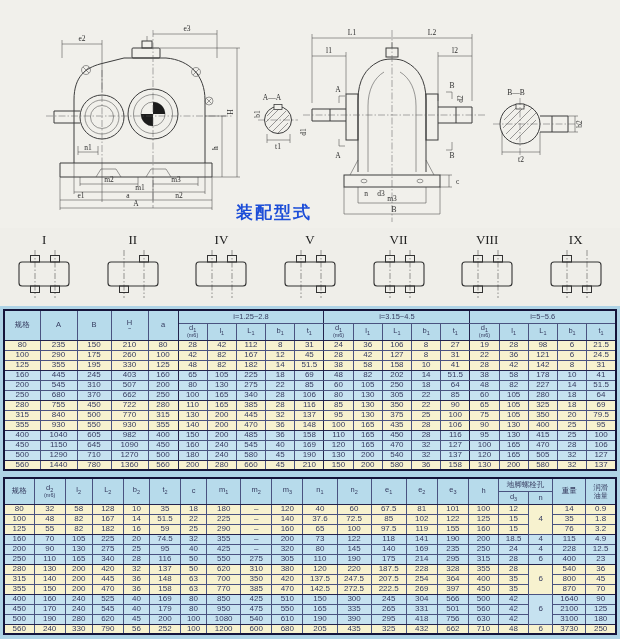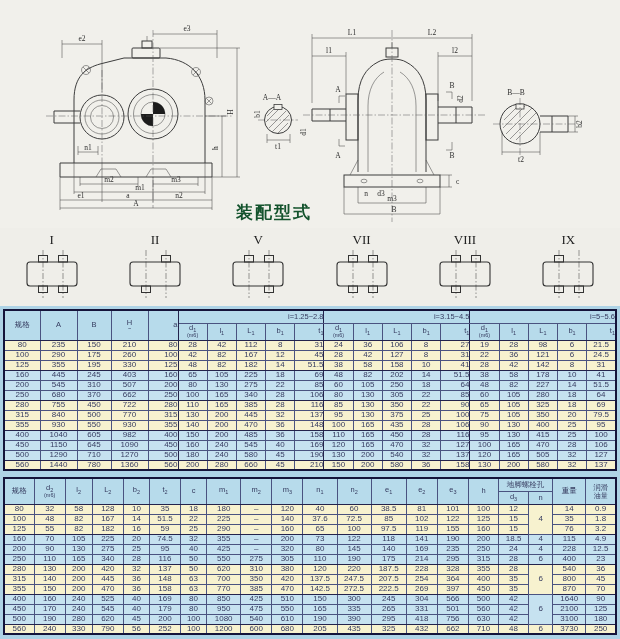--- a/index.html
+++ b/index.html
@@ -7,41 +7,41 @@
         font-family:"Liberation Sans","DejaVu Sans",sans-serif;color:#343a5e;}
   
   #drawing-area{position:absolute;left:0;top:0;width:620px;height:228px;background:#f1f0eb;}
   #drawing-area svg{display:block;}
   .ln{fill:none;stroke:#3d3d3d;stroke-width:1;}
   .tn{fill:none;stroke:#4a4a4a;stroke-width:0.55;}
   .cl{fill:none;stroke:#5a5a5a;stroke-width:0.5;stroke-dasharray:7 2 1.5 2;}
   .dm{fill:none;stroke:#4a4a4a;stroke-width:0.55;}
   text.dl{font-size:7.5px;fill:#2f2f2f;font-family:"Liberation Serif","DejaVu Serif",serif;}
   #assembly-title{position:absolute;left:236px;top:201px;width:110px;
-        font-size:17px;font-weight:bold;letter-spacing:2px;color:#14532d;
+        font-size:17px;font-weight:bold;letter-spacing:2px;color:#1d4ed8;
         font-family:"Liberation Serif","DejaVu Serif",serif;}
   
   #assembly-band{position:absolute;left:0;top:228px;width:620px;height:78px;
         display:flex;justify-content:space-around;align-items:flex-start;padding-top:4px;box-sizing:border-box;}
   .asm{width:62px;text-align:center;}
   .asm .num{font-family:"Liberation Serif","DejaVu Serif",serif;font-size:13px;color:#222;height:16px;line-height:16px;}
   
   #tables-panel{position:absolute;left:0;top:306px;width:620px;height:333px;background:#aed3e6;}
   table{border-collapse:collapse;table-layout:fixed;width:614px;margin:3px auto 0;
         font-size:8px;color:#363c60;background:#c6e2f0;}
   #table2{margin-top:6px;}
   th,td{border:0.8px solid #4a5380;text-align:center;vertical-align:middle;
         padding:0;line-height:1.05;overflow:hidden;white-space:nowrap;}
   table{border:2px solid #14143a;}
   thead th{background:#b7dbeb;font-weight:normal;font-size:7.5px;}
   thead tr.h1{height:13px;} thead tr.h2{height:17px;} #table2 thead tr.h2{height:13px;}
   tbody tr{height:10px;}
   tr.cream td{background:#f7f2cf;}
   tr.blue  td{background:#c6e2f0;}
-  .gsep{border-right:1.6px solid #23234c !important;text-align:right;}
+  .gsep{border-right:1.6px solid #23234c !important;}
   tr.rsep td{border-bottom:1.6px solid #23234c;}
   thead tr.h1 th{border-bottom-width:0.8px;}
   thead th.bsep{border-bottom:1.6px solid #23234c;}
   .sb{font-size:5.5px;vertical-align:-2px;}
   .note{display:block;font-size:5.5px;line-height:1;margin-top:-1px;}
   .ln2{display:block;font-size:7px;line-height:1.05;}
 </style>
 </head>
 <body>
 
@@ -185,20 +185,27 @@
           <rect x="35.5" y="7.5" width="9" height="6.5" fill="none" stroke="#333" stroke-width="1"></rect>
           <rect x="15.5" y="38" width="9" height="6.5" fill="none" stroke="#333" stroke-width="1"></rect>
           <rect x="35.5" y="38" width="9" height="6.5" fill="none" stroke="#333" stroke-width="1"></rect>
         </svg></div>
       <div class="asm"><div class="num">II</div><svg width="58" height="52">
           <line x1="20" y1="2" x2="20" y2="50" stroke="#555" stroke-width="0.6" stroke-dasharray="6 2 1.5 2"></line>
           <line x1="40" y1="2" x2="40" y2="50" stroke="#555" stroke-width="0.6" stroke-dasharray="6 2 1.5 2"></line>
           <rect x="4" y="14" width="50" height="24" rx="3" fill="none" stroke="#333" stroke-width="1.1"></rect>
           <rect x="35.5" y="7.5" width="9" height="6.5" fill="none" stroke="#333" stroke-width="1"></rect>
           <rect x="15.5" y="38" width="9" height="6.5" fill="none" stroke="#333" stroke-width="1"></rect>
+        </svg></div>
+      <div class="asm"><div class="num">IV</div><svg width="58" height="52">
+          <line x1="20" y1="2" x2="20" y2="50" stroke="#555" stroke-width="0.6" stroke-dasharray="6 2 1.5 2"></line>
+          <line x1="40" y1="2" x2="40" y2="50" stroke="#555" stroke-width="0.6" stroke-dasharray="6 2 1.5 2"></line>
+          <rect x="4" y="14" width="50" height="24" rx="3" fill="none" stroke="#333" stroke-width="1.1"></rect>
+          <rect x="15.5" y="7.5" width="9" height="6.5" fill="none" stroke="#333" stroke-width="1"></rect>
+          <rect x="35.5" y="7.5" width="9" height="6.5" fill="none" stroke="#333" stroke-width="1"></rect>
         </svg></div>
       <div class="asm"><div class="num">V</div><svg width="58" height="52">
           <line x1="20" y1="2" x2="20" y2="50" stroke="#555" stroke-width="0.6" stroke-dasharray="6 2 1.5 2"></line>
           <line x1="40" y1="2" x2="40" y2="50" stroke="#555" stroke-width="0.6" stroke-dasharray="6 2 1.5 2"></line>
           <rect x="4" y="14" width="50" height="24" rx="3" fill="none" stroke="#333" stroke-width="1.1"></rect>
           <rect x="15.5" y="7.5" width="9" height="6.5" fill="none" stroke="#333" stroke-width="1"></rect>
           <rect x="35.5" y="7.5" width="9" height="6.5" fill="none" stroke="#333" stroke-width="1"></rect>
           <rect x="35.5" y="38" width="9" height="6.5" fill="none" stroke="#333" stroke-width="1"></rect>
         </svg></div>
       <div class="asm"><div class="num">VII</div><svg width="58" height="52">
@@ -612,21 +619,21 @@
             <td>58</td>
             <td>128</td>
             <td>10</td>
             <td>35</td>
             <td>18</td>
             <td>180</td>
             <td>–</td>
             <td>120</td>
             <td>40</td>
             <td>60</td>
-            <td>38.5</td>
+            <td>67.5</td>
             <td>81</td>
             <td>101</td>
             <td>100</td>
             <td>12</td>
             <td rowspan="3">4</td>
             <td>14</td>
             <td>0.9</td>
           </tr>
           <tr class="cream">
             <td>100</td>

